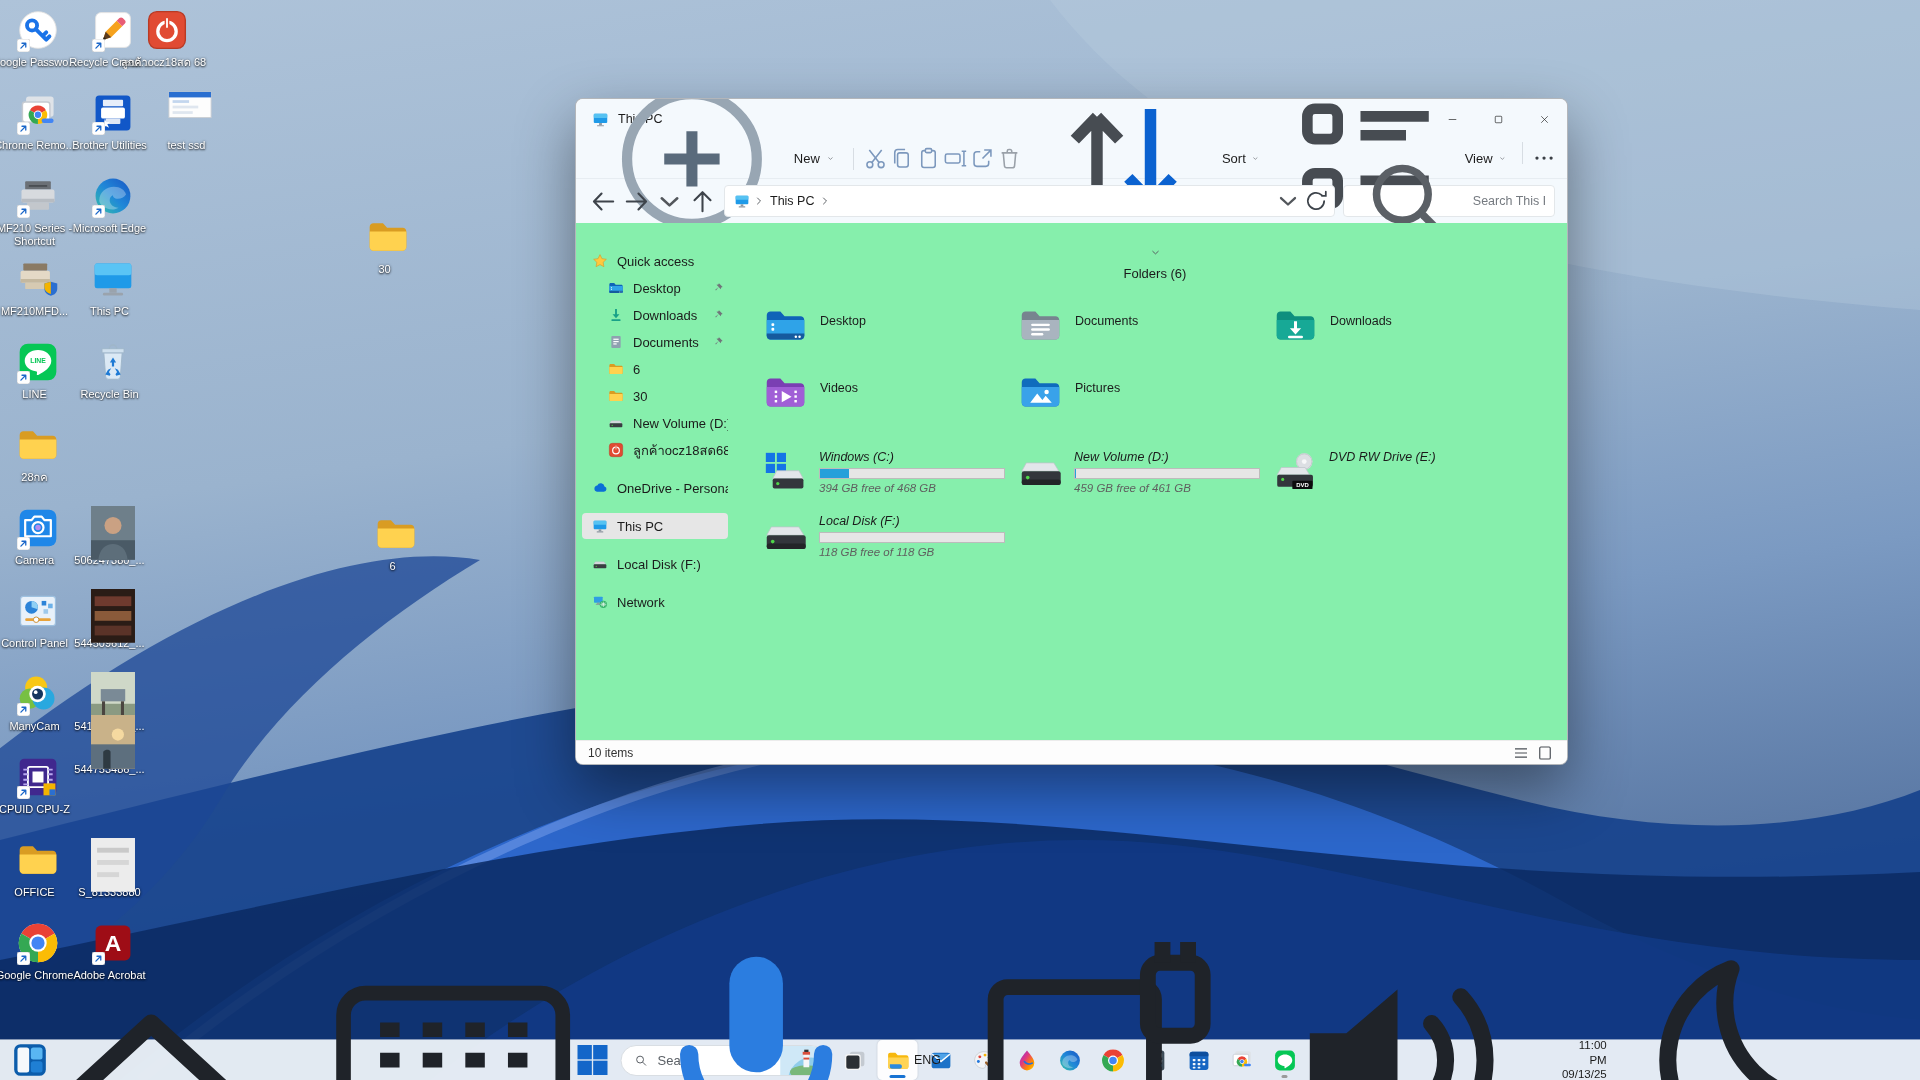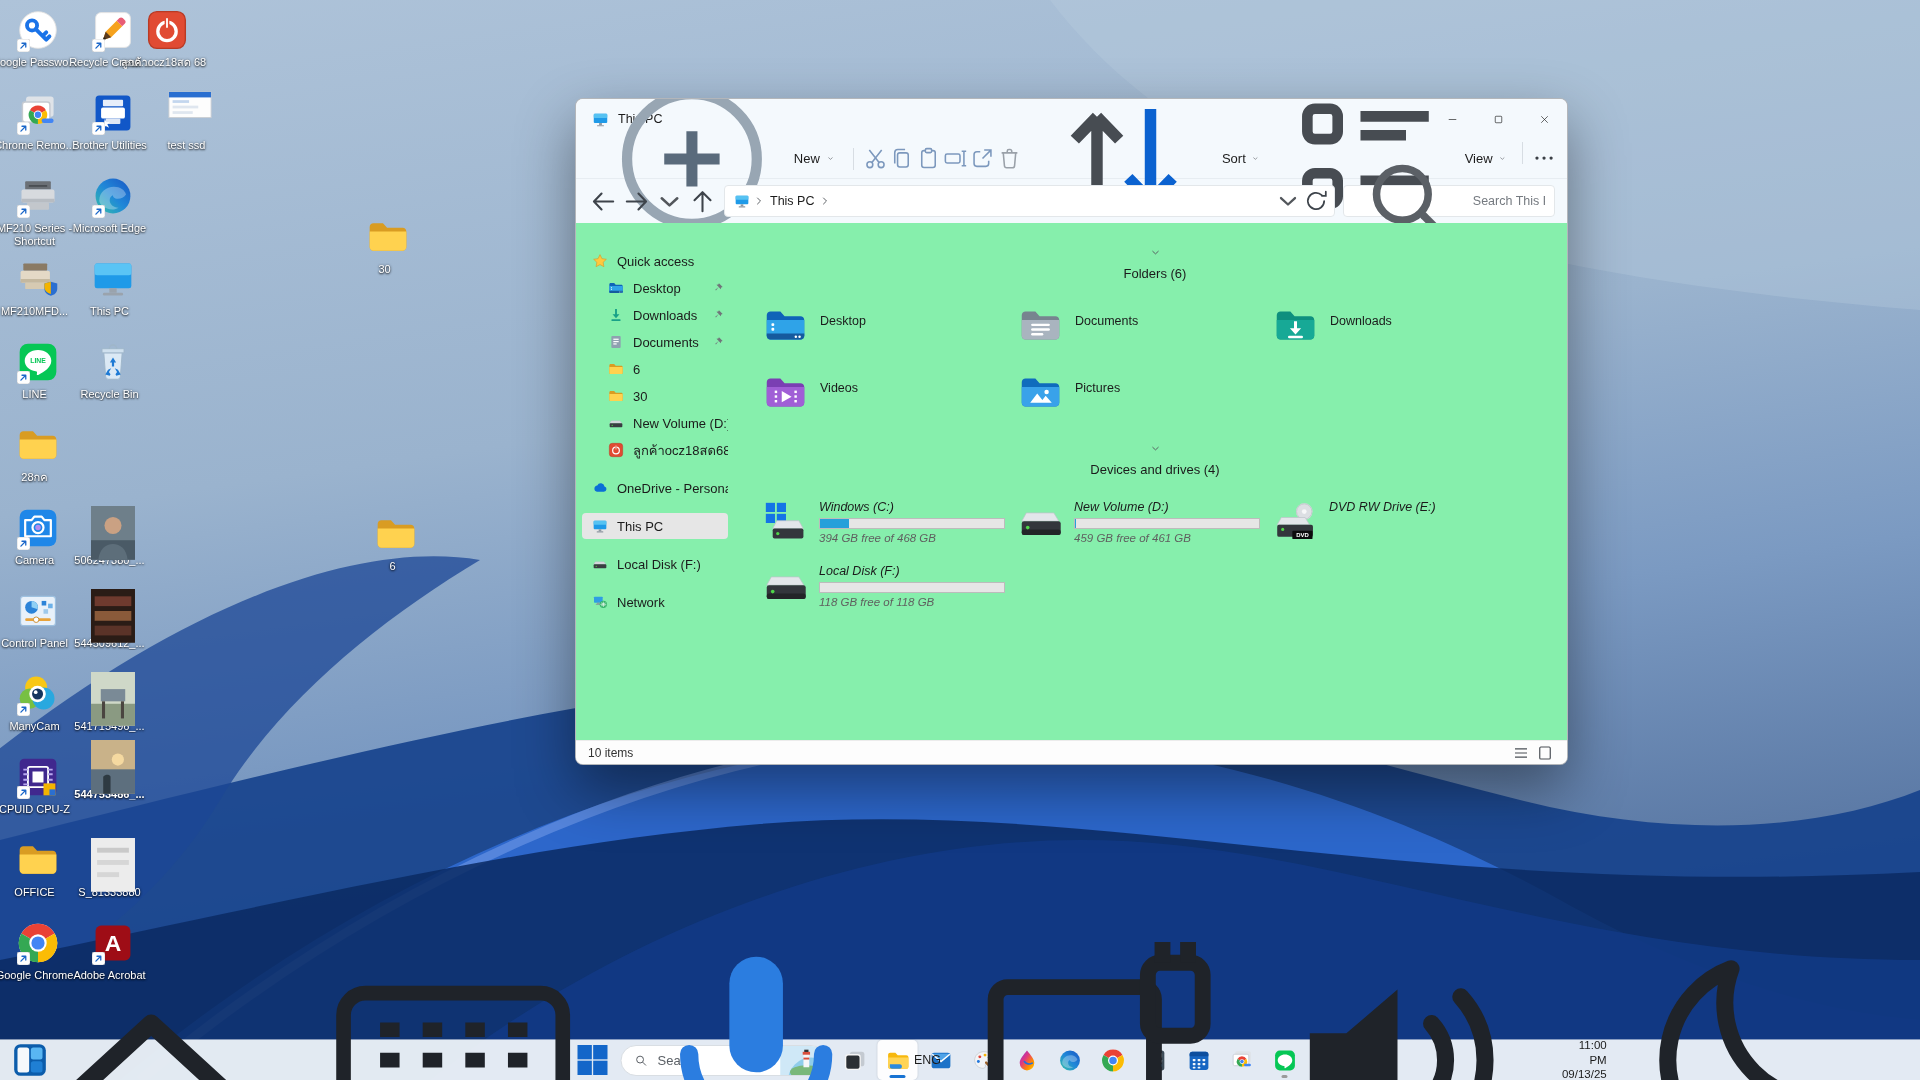--- a/index.html
+++ b/index.html
@@ -523,21 +523,21 @@
               <rect x="8" y="14" width="20" height="10" fill="#7a8a96"></rect>
               <rect x="9" y="24" width="2.5" height="14" fill="#4a4540"></rect>
               <rect x="24.5" y="24" width="2.5" height="14" fill="#4a4540"></rect>
             </svg>
           </span>
 
         </div>
         <div class="d-label">541715496_...</div>
       </div>
 
-      <div class="d-icon" style="left: 76px; top: 740px; font-weight: bold;">
+      <div class="d-icon" style="left: 76px; top: 715px;">
         <div class="d-glyph">
           <span class="glyph-svg" style="display: block; width: 100%; height: 100%;">
             <svg viewBox="0 0 36 44">
               <rect width="36" height="44" fill="#c9b289"></rect>
               <rect y="24" width="36" height="20" fill="#5d6f7e"></rect>
               <circle cx="22" cy="16" r="5" fill="#f5d9a0"></circle>
               <path d="M10 44V30c2-2 5-2 6 0v14z" fill="#2e3a42"></path>
             </svg>
           </span>
 
@@ -1093,29 +1093,20 @@
               <svg viewBox="0 0 48 48" style="width: 100%; height: 100%;">
                 <path d="M4 13c0-2.2 1.8-4 4-4h10.5l4.5 5H40c2.2 0 4 1.8 4 4v17c0 2.2-1.8 4-4 4H8c-2.2 0-4-1.8-4-4z" fill="#0f6cbd"></path>
                 <path d="M4 18h40v17c0 2.2-1.8 4-4 4H8c-2.2 0-4-1.8-4-4z" fill="#39a2ea"></path>
                 <path d="M13 35l7.5-10 5.5 7 3.5-4.5L36 35z" fill="#fff"></path>
                 <circle cx="30.5" cy="23.5" r="2.4" fill="#fff"></circle>
               </svg>
             </span>
             <span class="f-name">Pictures</span>
           </div>
         </div>
-      <div class="section-header">
-        <span class="chevron">
-            <svg viewBox="0 0 24 24" fill="none" stroke="#53575c" stroke-width="2" stroke-linecap="round" stroke-linejoin="round" style="width: 100%; height: 100%;">
-              <path d="M6 9.5l6 5.5 6-5.5"></path>
-            </svg>
-          </span>
-        <span>Devices and drives (4)</span>
-        <div class="rule"></div>
-      </div>
       <div class="tiles-grid">
 
           <div class="drive-tile">
             <span class="dr-icon">
               <svg viewBox="0 0 48 48" style="width: 100%; height: 100%;">
                 <rect x="2" y="2" width="10" height="10" fill="#1474e6"></rect>
                 <rect x="14" y="2" width="10" height="10" fill="#1474e6"></rect>
                 <rect x="2" y="14" width="10" height="10" fill="#1474e6"></rect>
                 <rect x="14" y="14" width="10" height="10" fill="#1474e6"></rect>
                 <path d="M14 21.5h24l4.8 8.5H9.5z" fill="#e3e6ea" stroke="#bfc4cb" stroke-width="0.8"></path>

